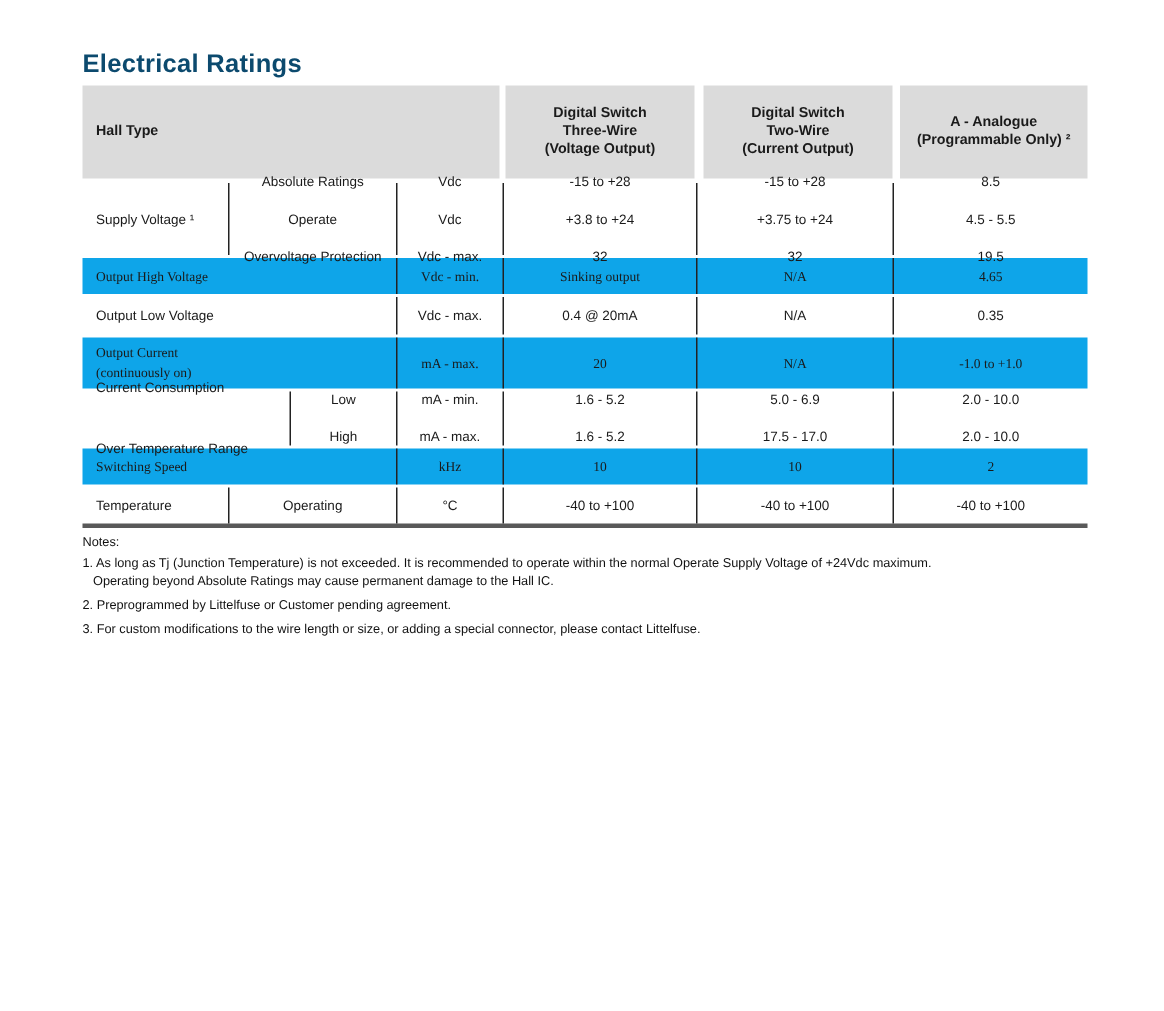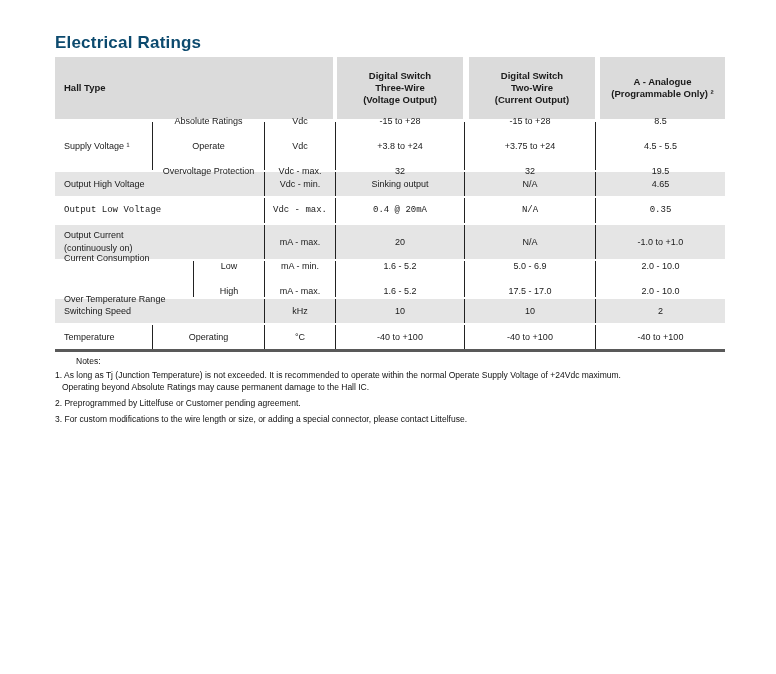--- a/index.html
+++ b/index.html
@@ -20,45 +20,45 @@
     background:#dbdbdb; display:flex; flex-direction:column; justify-content:center;
     font-weight:bold; font-size:9.5px; line-height:12px; text-align:center;
   }
   .hc1 { width:278px; margin-right:4px; text-align:left; padding-left:9px; }
   .hc2 { width:126px; margin-right:6px; }
   .hc3 { width:126px; margin-right:5px; }
   .hc4 { width:125px; }
 
   
   .row { display:flex; margin-top:2px; }
-  .green { background:#e5e5e5; }
+  .green { background:#0ea5e9;font-family:Liberation Serif, serif; }
   .c {
     display:flex; flex-direction:column; justify-content:center;
     font-size:9px; line-height:13px; text-align:center;
   }
   .lbl { text-align:left; padding-left:9px; }
   .vline { border-left:1px solid #222222;gap:12px; }
   .w209 { width:209px; }
   .w97  { width:97px; }
   .w112 { width:112px; }
   .w138 { width:138px;gap:28px; }
   .w71  { width:71px; }
   .wc2  { width:129px; }
   .wc3  { width:131px; }
   .wc4  { width:130px; }
   .h48 { height:48px; }
   .h24 { height:24px; }
-  .h25 { height:25px;font-family:Liberation Mono, monospace; }
+  .h25 { height:25px; }
   .h34 { height:34px; }
   .h36 { height:36px; }
   .bottom-rule { height:3px; background:#595959; margin-top:0px; }
 
   
   .notes { position:absolute; left:55px; top:355px; width:672px; font-size:8.5px; line-height:12px; color:#111; }
-  .notes .nt { margin-bottom:2px;margin-left:21px; }
+  .notes .nt { margin-bottom:2px; }
   .note-item { margin-bottom:4px; }
   .note-cont { padding-left:7px; }
 </style>
 </head>
 <body>
 
 <div class="page">
 
   <div class="title">Electrical Ratings</div>
 

